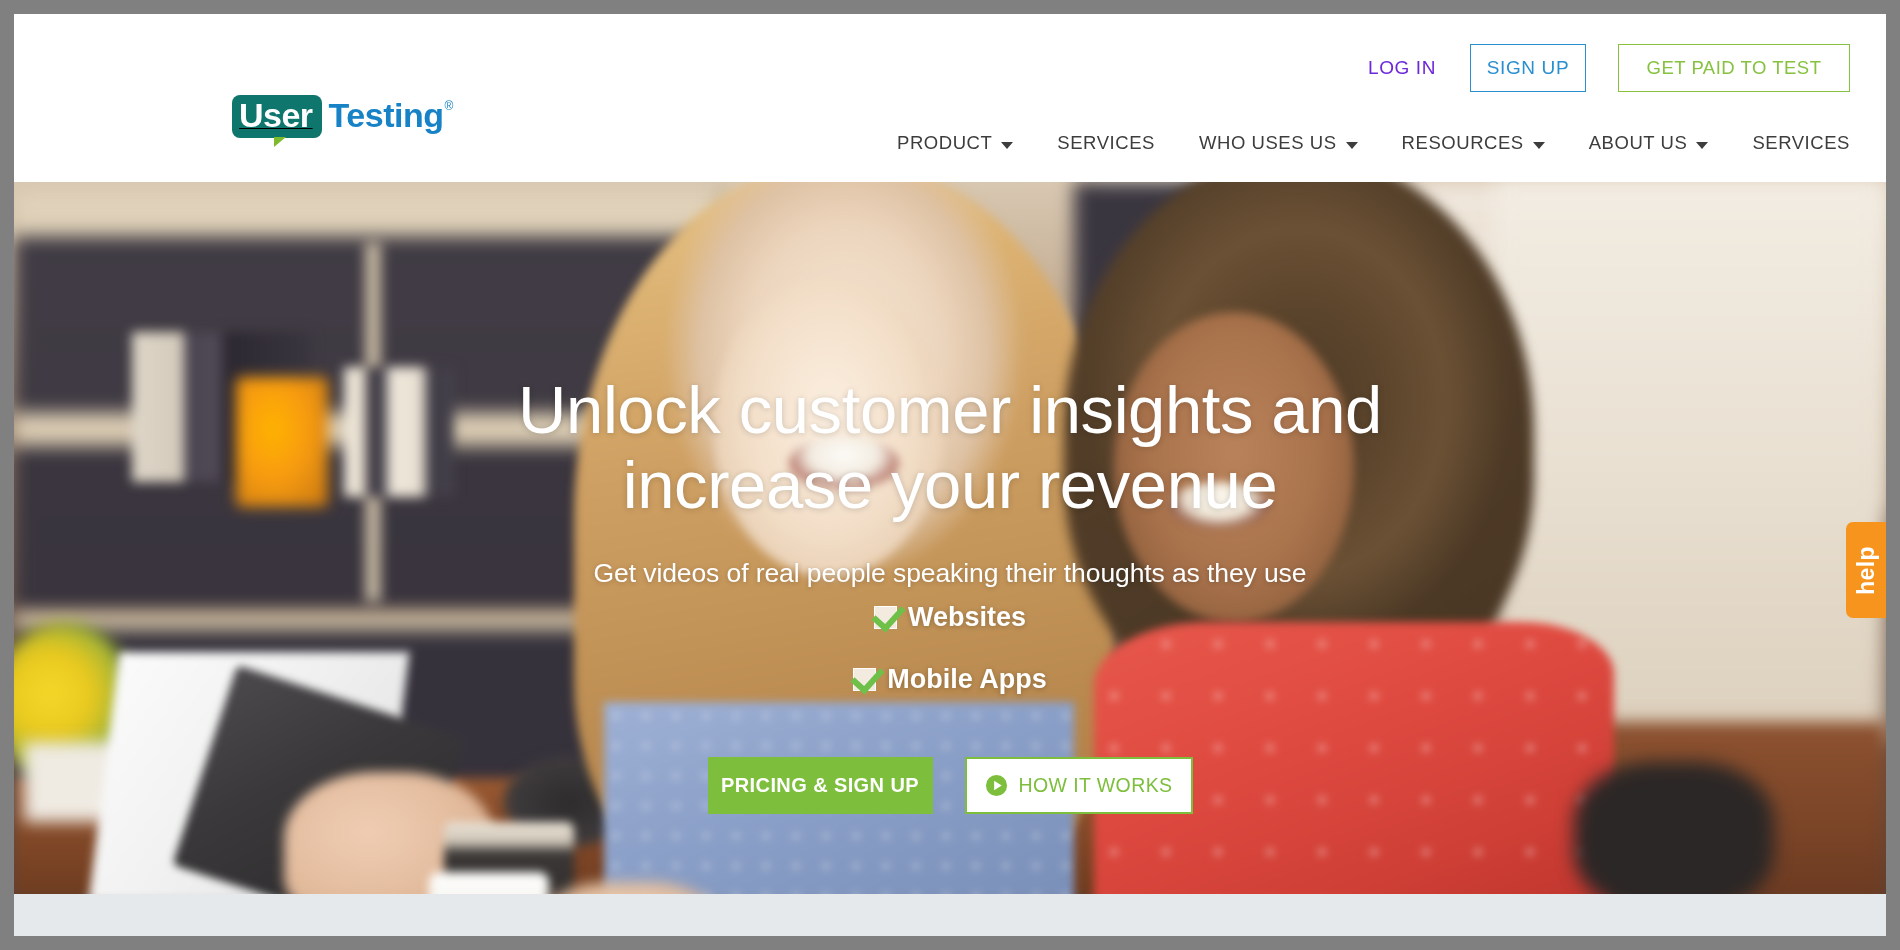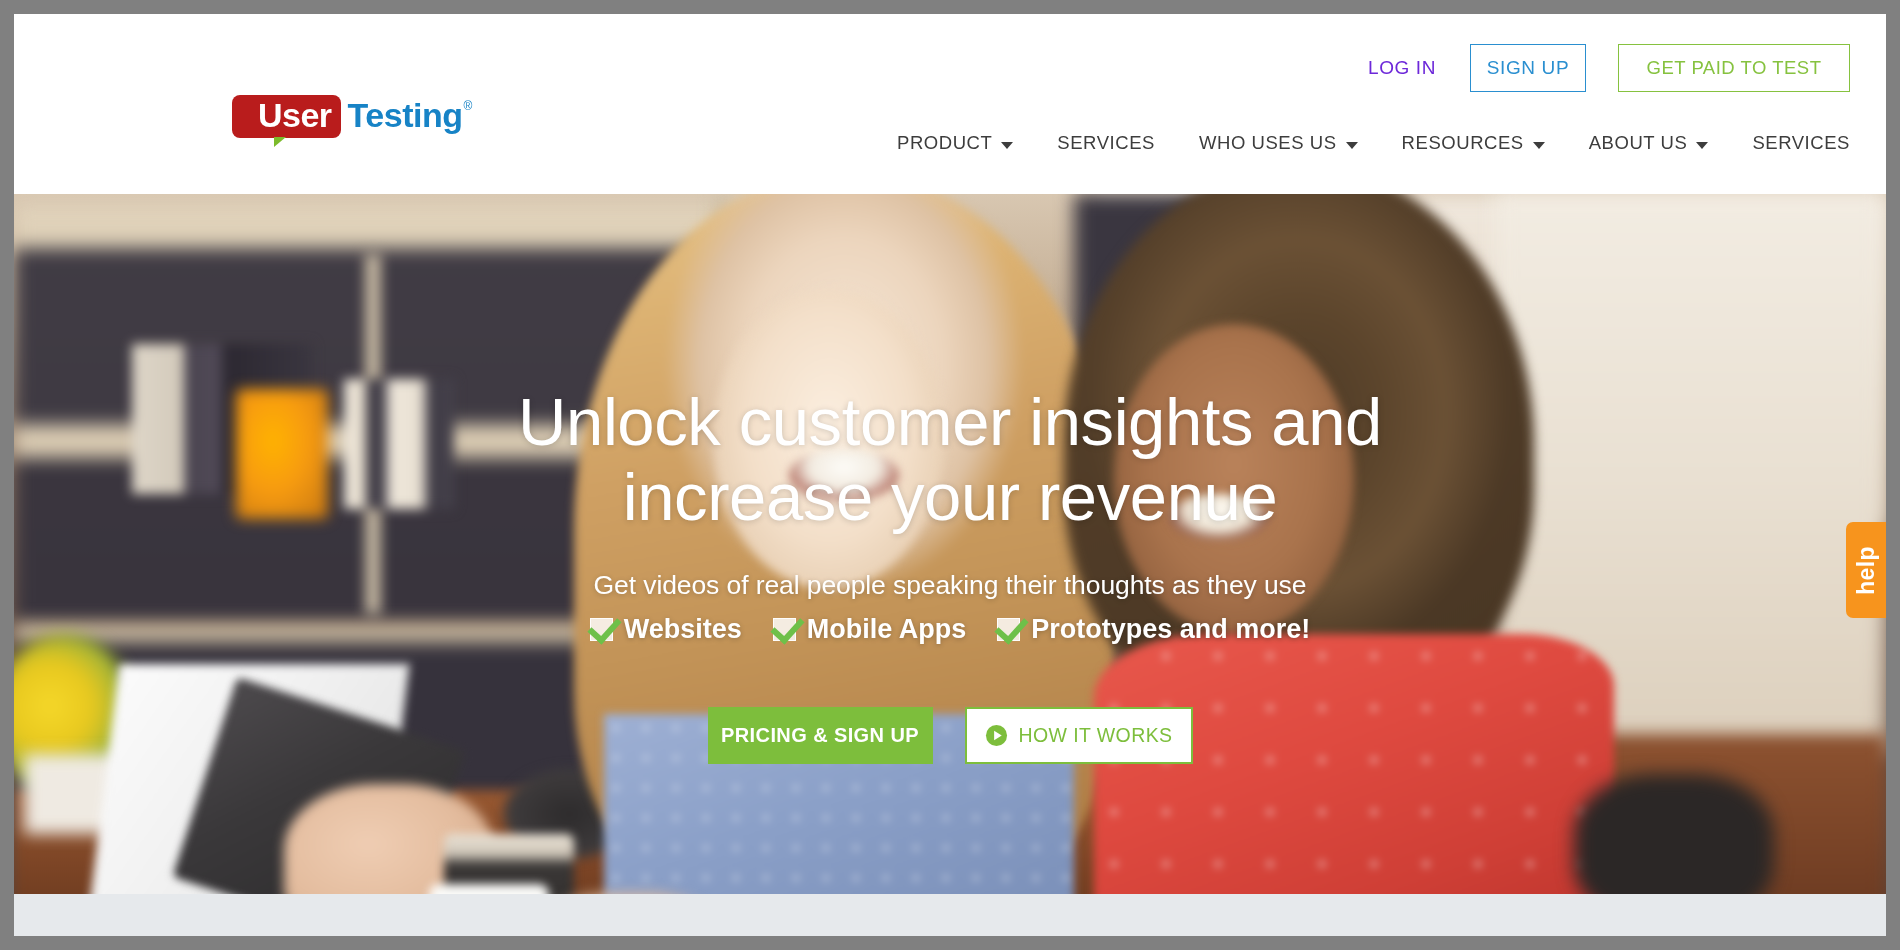--- a/index.html
+++ b/index.html
@@ -59,24 +59,25 @@
 
   
   #logo {
     position:absolute;
     left:218px; top:81px;
     display:flex; align-items:baseline;
     height:42px;
     cursor:pointer;
   }
   #logo-badge {
-    background:#b91c1c;
+    background:#0f766e;
     border-radius:8px;
-    padding:3px 9px 6px 26px;
+    padding:3px 9px 6px 7px;
     position:relative;
+    text-decoration:underline;
   }
   #logo-badge-text {
     font-size:34px; font-weight:bold;
     color:#ffffff; letter-spacing:-.5px;
     line-height:1;
   }
   
   #logo-badge::after {
     content:"";
     position:absolute;
@@ -116,21 +117,21 @@
     border-left:6px solid transparent;
     border-right:6px solid transparent;
     border-top:7px solid #3d3d3d;
     margin-left:9px;
     position:relative; top:2px;
   }
 
   
   #hero {
     position:absolute;
-    left:0; top:180px;
+    left:0; top:168px;
     width:1872px; height:712px;
     overflow:hidden;
   }
   #hero-photo {
     position:absolute; inset:0;
     background:#8a7566;
   }
   
   .ph { position:absolute; }
 
@@ -338,21 +339,21 @@
   }
   #hero-sub {
     margin-top:36px;
     font-size:26.5px; font-weight:400;
     color:#ffffff;
     letter-spacing:-.1px;
     text-shadow:0 1px 5px rgba(0,0,0,.22);
   }
   #hero-features {
     margin-top:13px;
-    display:flex; align-items:center; gap:31px;
+    display:flex; align-items:center; gap:31px;flex-direction:column;
   }
   .feature {
     display:flex; align-items:center;
     font-size:27px; font-weight:bold;
     color:#ffffff;
     text-shadow:0 1px 5px rgba(0,0,0,.25);
   }
   .check-box {
     position:relative;
     width:23px; height:23px;
@@ -518,24 +519,20 @@
 
       <div id="hero-features">
         <div class="feature">
           <span class="check-box"></span>
           <span>Websites</span>
         </div>
         <div class="feature">
           <span class="check-box"></span>
           <span>Mobile Apps</span>
         </div>
-        <div class="feature">
-          <span class="check-box"></span>
-          <span>Prototypes and more!</span>
-        </div>
       </div>
 
       <div id="hero-ctas">
         <button id="cta-pricing">PRICING &amp; SIGN UP</button>
         <button id="cta-how">
           <svg id="play-icon" width="23" height="23" viewBox="0 0 24 24">
             <circle cx="12" cy="12" r="11" fill="#7dbe3c"></circle>
             <polygon points="9.5,7 17.5,12 9.5,17" fill="#ffffff"></polygon>
           </svg>
           <span>HOW IT WORKS</span>

